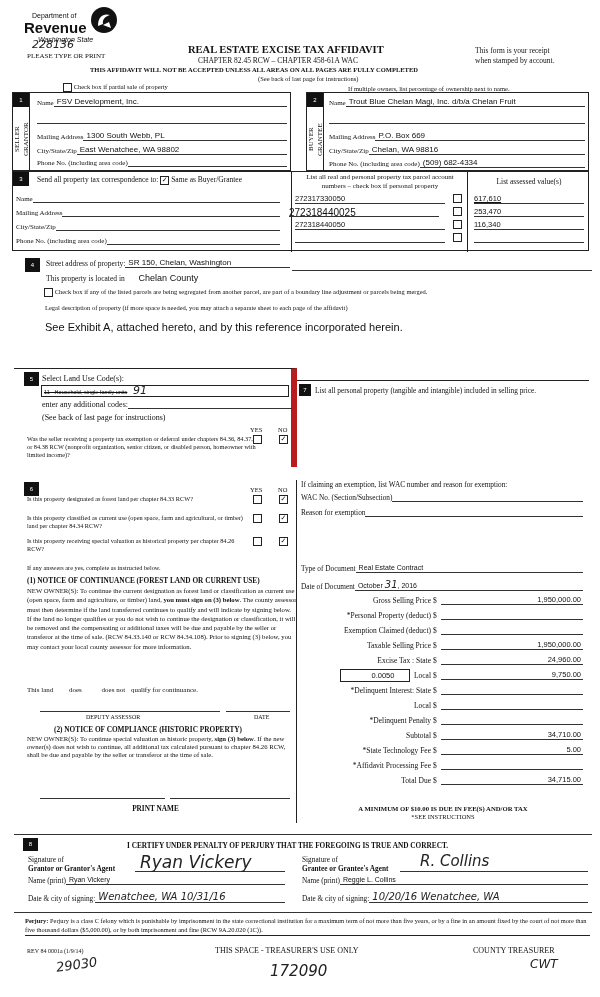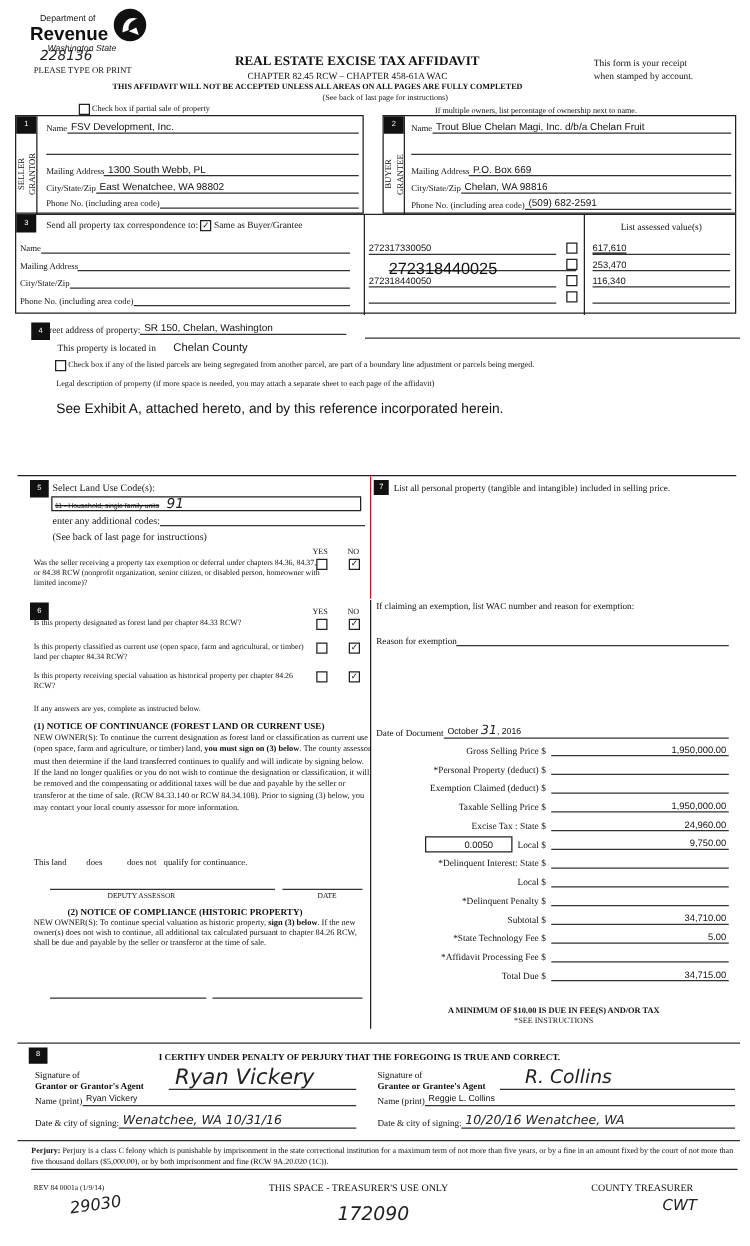--- a/index.html
+++ b/index.html
@@ -91,21 +91,21 @@
   <div class="abs rowline" style="left:22px;top:38px;width:256px;">
     <span class="lbl">Mailing Address</span>
     <span class="fill fv">P.O. Box 669</span>
   </div>
   <div class="abs rowline" style="left:22px;top:52px;width:256px;">
     <span class="lbl">City/State/Zip</span>
     <span class="fill fv">Chelan, WA 98816</span>
   </div>
   <div class="abs rowline" style="left:22px;top:65px;width:256px;">
     <span class="lbl">Phone No. (including area code)</span>
-    <span class="fill fv">(509) 682-2591</span>
+    <span class="fill fv">(509) 682-4334</span>
   </div>
 </div>
 
 <div class="abs box" style="left:12px;top:171px;width:577px;height:80px;">
   <div class="abs blk" style="left:0;top:0;width:16px;height:14px;line-height:14px;">3</div>
   <div class="abs" style="left:24px;top:3px;font-size:7.5px;">
     <span>Send all property tax correspondence to:</span>
     <span class="cb">✓</span>
     <span>Same as Buyer/Grantee</span>
   </div>
@@ -120,55 +120,56 @@
   <div class="abs rowline" style="left:3px;top:50px;width:264px;">
     <span class="lbl">City/State/Zip</span>
     <span class="fill"></span>
   </div>
   <div class="abs rowline" style="left:3px;top:64px;width:264px;">
     <span class="lbl">Phone No. (including area code)</span>
     <span class="fill"></span>
   </div>
   <div class="abs" style="left:278px;top:0;height:80px;border-left:1px solid #222"></div>
   <div class="abs" style="left:454px;top:0;height:80px;border-left:1px solid #222"></div>
+  <div class="abs center" style="left:282px;top:1px;width:170px;font-size:7px;line-height:9px;">List all real and personal property tax parcel account numbers – check box if personal property</div>
   <div class="abs center" style="left:456px;top:5px;width:120px;font-size:7.5px;">List assessed value(s)</div>
   <div id="parcel-rows">
       <div class="abs fv line" style="left:282px;top:22px;width:150px;height:10px;font-size:7.5px;">272317330050</div>
        <span class="abs cb" style="left:440px;top:22px;"></span>
        <div class="abs fv line" style="left:461px;top:22px;width:110px;height:10px;font-size:7.5px;text-decoration:underline;">617,610</div>
-      <div class="abs fv line" style="left:298px;top:35px;width:150px;height:10px;font-size:13px;">272318440025</div>
+      <div class="abs fv line" style="left:276px;top:35px;width:150px;height:10px;font-size:10px;">272318440025</div>
        <span class="abs cb" style="left:440px;top:35px;"></span>
        <div class="abs fv line" style="left:461px;top:35px;width:110px;height:10px;font-size:7.5px;">253,470</div>
       <div class="abs fv line" style="left:282px;top:48px;width:150px;height:10px;font-size:7.5px;">272318440050</div>
        <span class="abs cb" style="left:440px;top:48px;"></span>
        <div class="abs fv line" style="left:461px;top:48px;width:110px;height:10px;font-size:7.5px;">116,340</div>
       <div class="abs fv line" style="left:282px;top:61px;width:150px;height:10px;font-size:7.5px;"></div>
        <span class="abs cb" style="left:440px;top:61px;"></span>
        <div class="abs fv line" style="left:461px;top:61px;width:110px;height:10px;font-size:7.5px;"></div>
     </div>
 </div>
 
 <div class="abs blk" style="left:25px;top:258px;width:15px;height:14px;line-height:14px;">4</div>
-<div class="abs rowline" style="left:33px;top:258px;width:244px;font-size:7.5px;justify-content:space-between;">
+<div class="abs rowline" style="left:46px;top:258px;width:244px;font-size:7.5px;justify-content:space-between;">
   <span>Street address of property:</span>
   <span class="fill fv">SR 150, Chelan, Washington</span>
 </div>
 <div class="abs line" style="left:292px;top:270px;width:300px;"></div>
 <div class="abs" style="left:46px;top:273px;font-size:7.5px;">
   <span>This property is located in</span>
   <span class="fv" style="margin-left:12px;font-size:9px;">Chelan County</span>
 </div>
 <div class="abs" style="left:44px;top:288px;font-size:6.5px;">
   <span class="cb"></span>
   <span>Check box if any of the listed parcels are being segregated from another parcel, are part of a boundary line adjustment or parcels being merged.</span>
 </div>
 <div class="abs" style="left:45px;top:304px;font-size:6.5px;">Legal description of property (if more space is needed, you may attach a separate sheet to each page of the affidavit)</div>
 <div class="abs sans" style="left:45px;top:321px;font-size:11px;">See Exhibit A, attached hereto, and by this reference incorporated herein.</div>
 
-<div class="abs" style="left:14px;top:380px;width:283px;height:99px;border-top:1px solid #222;border-right:1px solid #b91c1c;">
+<div class="abs" style="left:14px;top:368px;width:283px;height:99px;border-top:1px solid #222;border-right:6px solid #b91c1c;">
   <div class="abs blk" style="left:10px;top:3px;width:15px;height:14px;line-height:14px;">5</div>
   <div class="abs" style="left:28px;top:5px;font-size:8px;">Select Land Use Code(s):</div>
   <div class="abs" style="left:27px;top:16px;width:248px;height:12px;border:1px solid #222;">
     <span class="sans" style="font-size:5.5px;text-decoration:line-through;margin-left:2px;">11 - Household, single family units</span>
     <span class="hand" style="font-size:11px;margin-left:4px;line-height:10px;">91</span>
   </div>
   <div class="abs rowline" style="left:28px;top:31px;width:250px;font-size:8px;">
     <span>enter any additional codes:</span>
     <span class="fill"></span>
   </div>
@@ -211,31 +212,40 @@
   <div class="abs line" style="left:212px;top:231px;width:64px;"></div>
   <div class="abs" style="left:72px;top:234px;font-size:6px;">DEPUTY ASSESSOR</div>
   <div class="abs" style="left:240px;top:234px;font-size:6px;">DATE</div>
   <div class="abs bold" style="left:40px;top:245px;font-size:7.3px;">(2) NOTICE OF COMPLIANCE (HISTORIC PROPERTY)</div>
   <div class="abs" style="left:13px;top:255px;width:270px;font-size:6.7px;line-height:8.2px;">
     <span>NEW OWNER(S): To continue special valuation as historic property,</span>
     <b>sign (3) below</b><span>. If the new owner(s) does not wish to continue, all additional tax calculated pursuant to chapter 84.26 RCW, shall be due and payable by the seller or transferor at the time of sale.</span>
   </div>
   <div class="abs line" style="left:26px;top:318px;width:125px;"></div>
   <div class="abs line" style="left:156px;top:318px;width:120px;"></div>
+  <div class="abs bold center" style="left:0;top:324px;width:283px;font-size:7.3px;">PRINT NAME</div>
 </div>
 
 <div class="abs" style="left:297px;top:380px;width:292px;height:443px;border-top:1px solid #222;">
   <div class="abs blk" style="left:2px;top:3px;width:12px;height:12px;line-height:12px;">7</div>
   <div class="abs" style="left:8px;top:5px;width:272px;font-size:7.3px;line-height:10px;text-indent:10px;">List all personal property (tangible and intangible) included in selling price.</div>
   <div class="abs" style="left:4px;top:99px;font-size:7.3px;">If claiming an exemption, list WAC number and reason for exemption:</div>
+  <div class="abs rowline" style="left:4px;top:112px;width:282px;font-size:7.3px;">
+    <span>WAC No. (Section/Subsection)</span>
+    <span class="fill"></span>
+  </div>
   <div class="abs rowline" style="left:4px;top:127px;width:282px;font-size:7.3px;">
     <span>Reason for exemption</span>
     <span class="fill"></span>
   </div>
 
+  <div class="abs rowline" style="left:4px;top:183px;width:282px;font-size:7.3px;">
+    <span>Type of Document</span>
+    <span class="fill fv" style="font-size:7px;">Real Estate Contract</span>
+  </div>
   <div class="abs rowline" style="left:4px;top:198px;width:282px;font-size:7.3px;">
     <span>Date of Document</span>
     <span class="fill fv" style="font-size:7px;">
       <span>October</span>
       <span class="hand" style="font-size:10px;">31</span><span>, 2016</span>
     </span>
   </div>
   <div class="abs box center sans" style="left:43px;top:288px;width:70px;height:13px;font-size:7.5px;line-height:11px;padding-left:16px;">0.0050</div>
   <div id="tax-lines" class="abs" style="left:4px;top:209px;width:282px;">
       <div class="money">

